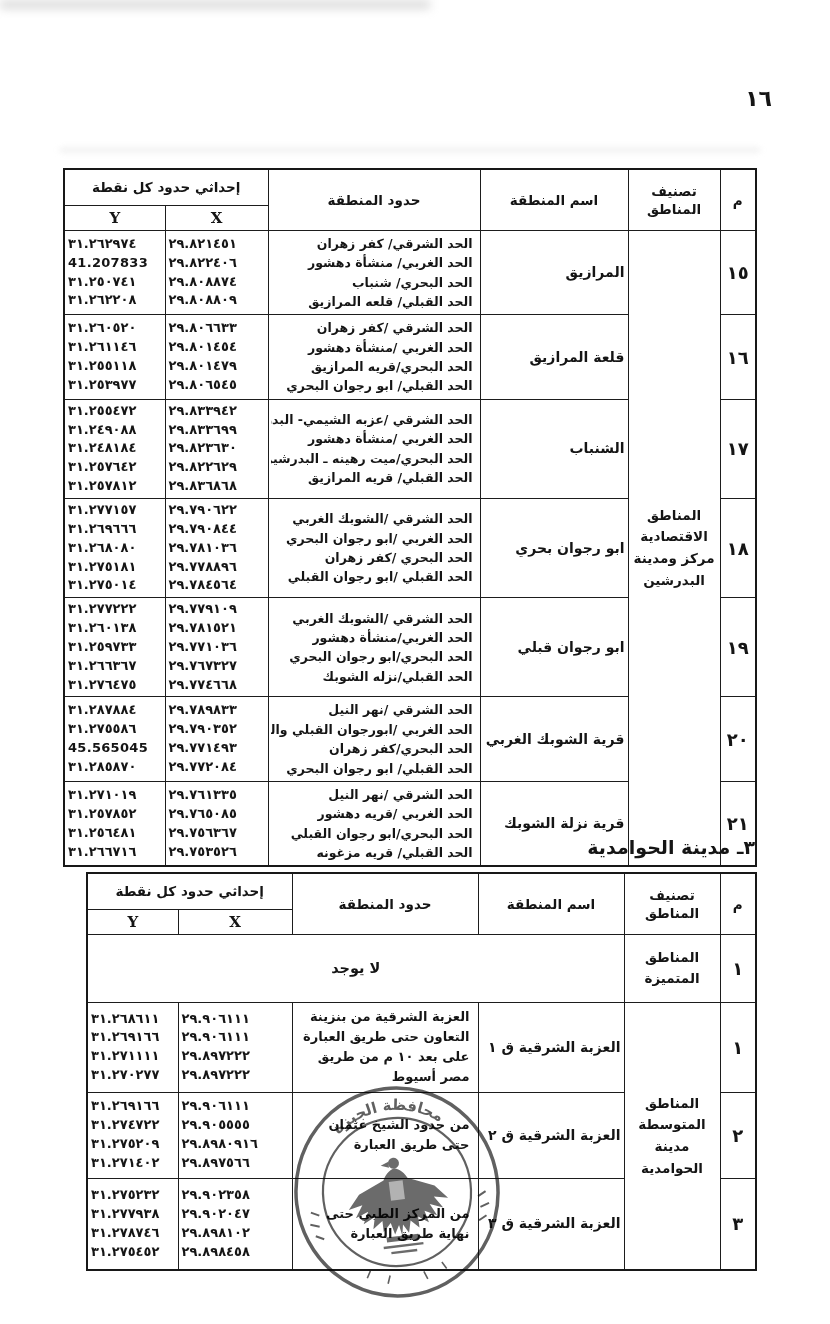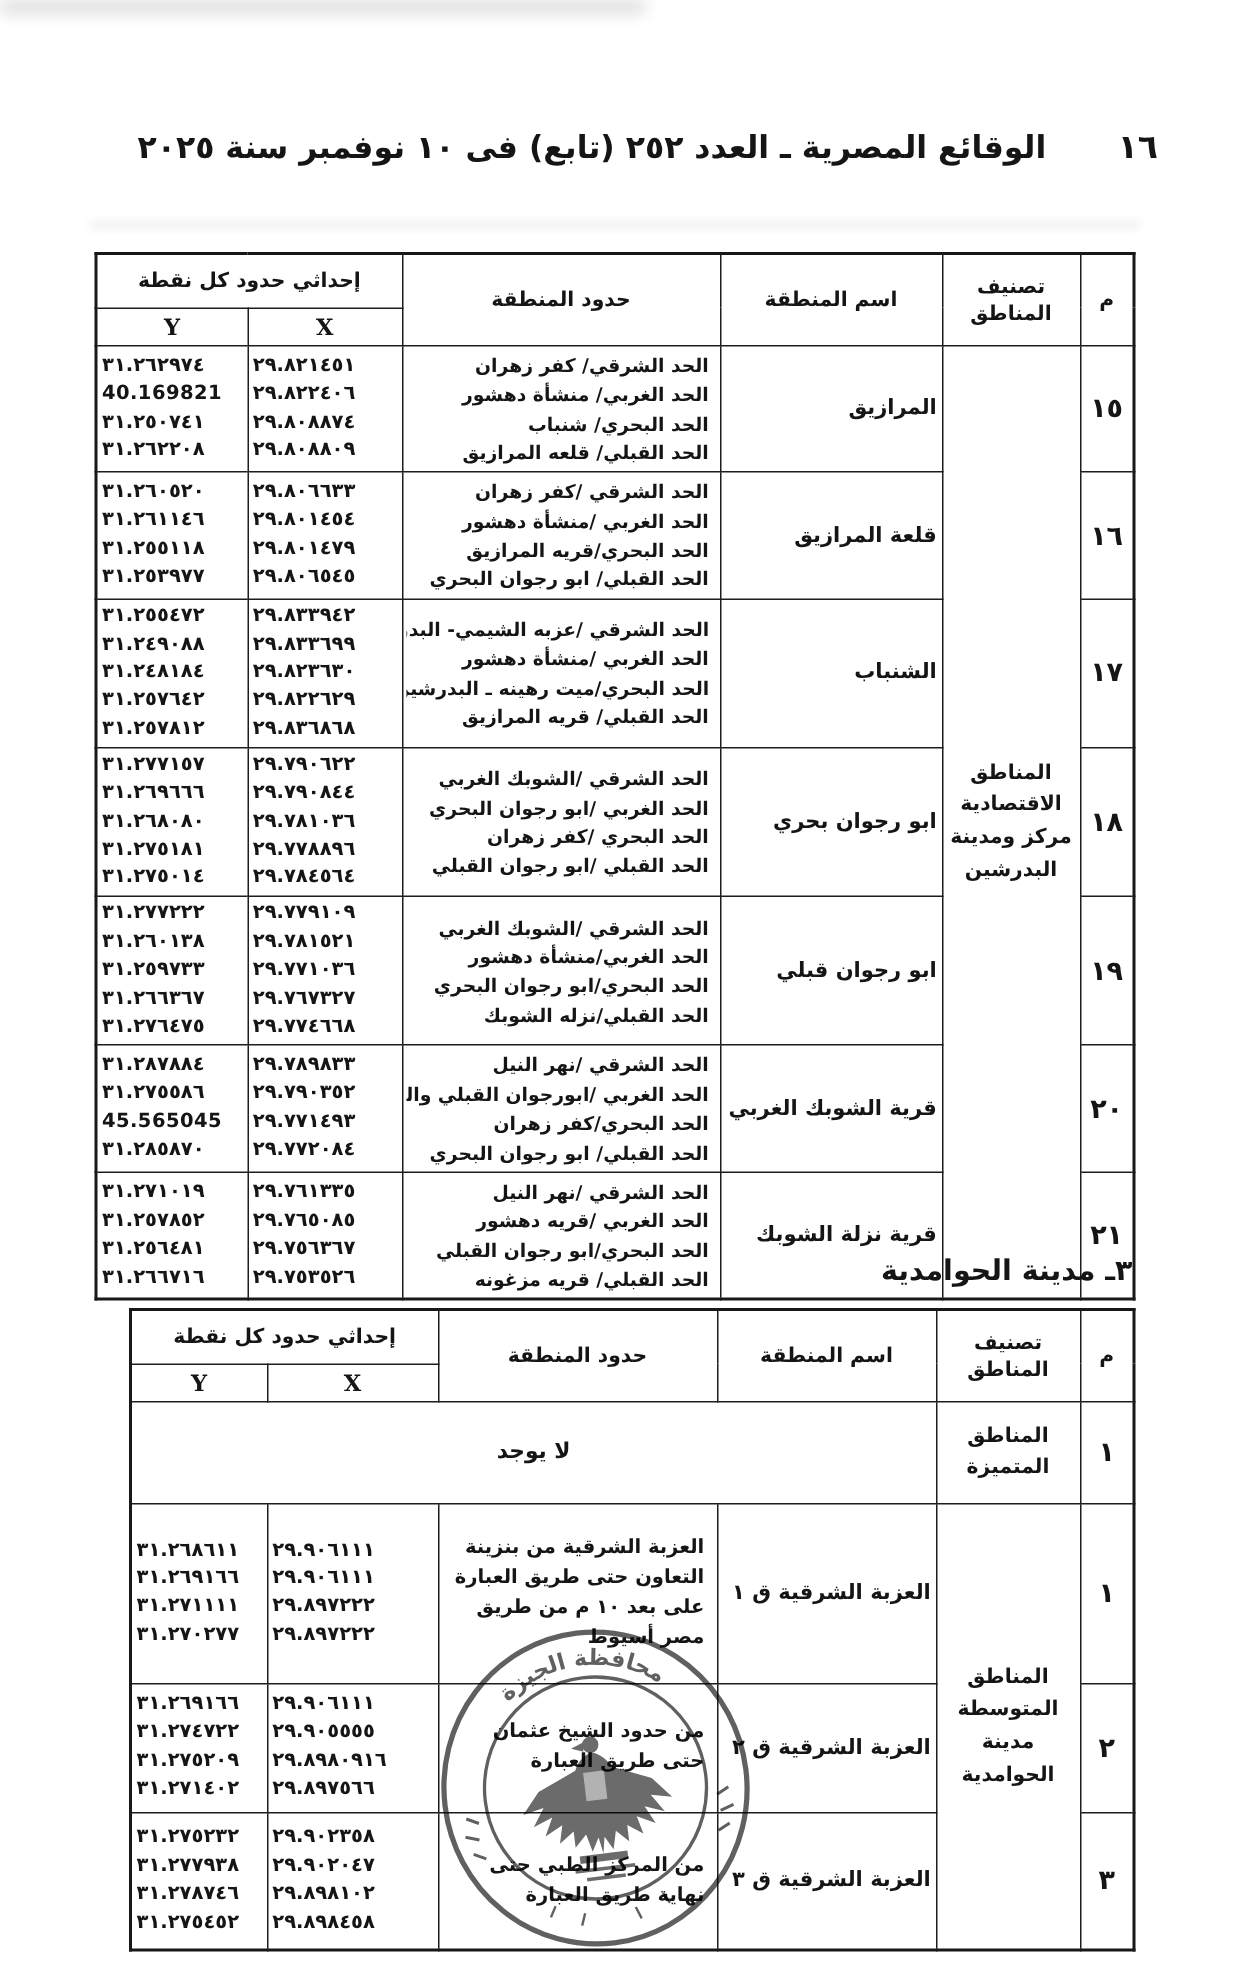--- a/index.html
+++ b/index.html
@@ -21,37 +21,36 @@
   .t2{top:872px;right:73px;width:669px;}
 
   .t th{font-size:13.5px;font-weight:700;text-align:center;line-height:1.35;}
   th.xy{font-family:"DejaVu Serif", serif;font-size:15px;font-weight:700;}
 
   td.serial{font-size:18px;font-weight:700;text-align:center;margin-left:14px;}
   td.classif{font-size:13.5px;font-weight:700;text-align:center;line-height:1.6;padding:12px 4px;}
   td.aname{font-size:14px;font-weight:700;text-align:right;line-height:1.5;}
   td.bounds{font-size:12.5px;font-weight:700;text-align:right;padding:3px 7px 3px 2px;line-height:1.55;}
   td.bounds div{white-space:nowrap;overflow:hidden;}
-  td.bounds-p{white-space:normal;font-size:13px;line-height:1.55;padding:19px 8px;}
+  td.bounds-p{white-space:normal;font-size:13px;line-height:1.55;padding:4px 8px;}
   td.num{font-size:13px;font-weight:700;text-align:left;direction:ltr;line-height:1.45;letter-spacing:.3px;}
   td.none-cell{font-size:14.5px;font-weight:700;text-align:center;}
 
   .sec{position:absolute;top:836px;right:75px;font-size:19px;font-weight:700;}
 
   .stamp{position:absolute;left:287px;top:1078px;width:222px;height:232px;opacity:.82;mix-blend-mode:multiply;}
 </style>
 </head>
 <body>
 
 <div class="scan-smudge"></div>
 <div class="scan-smudge2"></div>
 
 <div class="hdr" dir="rtl">
   <span class="pagenum">١٦</span>
-  <span class="title">الوقائع المصرية ـ العدد ٢٥٢ (تابع) فى ١٠ نوفمبر سنة ٢٠٢٥</span>
 </div>
 
 <table class="t t1" dir="rtl">
   <colgroup>
     <col style="width:36px">
       <col style="width:92px">
       <col style="width:148px">
     <col style="width:212px">
       <col style="width:103px">
       <col style="width:101px">
@@ -81,21 +80,21 @@
           <div>الحد القبلي/ قلعه المرازيق</div>
         </td>
       <td class="num">
           <div>٢٩.٨٢١٤٥١</div>
           <div>٢٩.٨٢٢٤٠٦</div>
           <div>٢٩.٨٠٨٨٧٤</div>
           <div>٢٩.٨٠٨٨٠٩</div>
         </td>
       <td class="num">
           <div>٣١.٢٦٢٩٧٤</div>
-          <div>40.169821</div>
+          <div>41.207833</div>
           <div>٣١.٢٥٠٧٤١</div>
           <div>٣١.٢٦٢٢٠٨</div>
         </td>
     </tr>
     <tr style="height:76px">
       <td class="serial">١٦</td>
       <td class="aname">قلعة المرازيق</td>
       <td class="bounds">
           <div>الحد الشرقي /كفر زهران</div>
           <div>الحد الغربي /منشأة دهشور</div>

